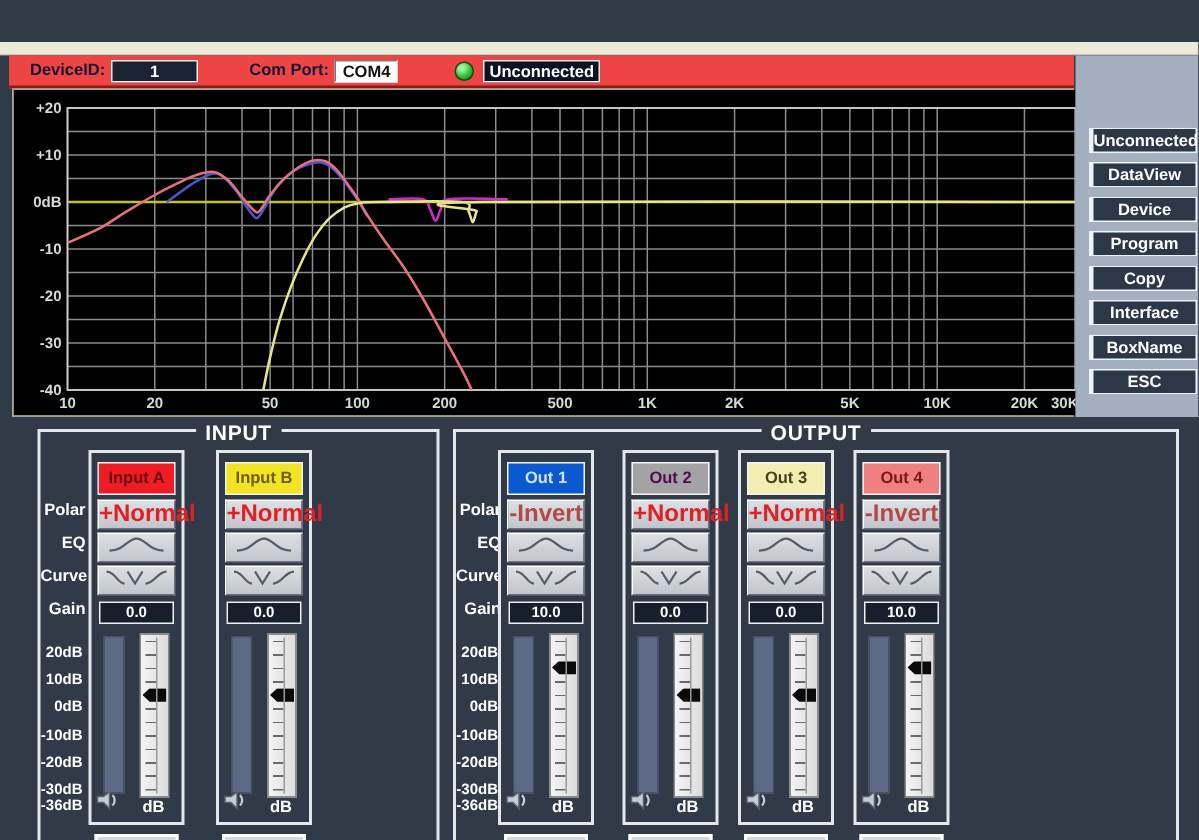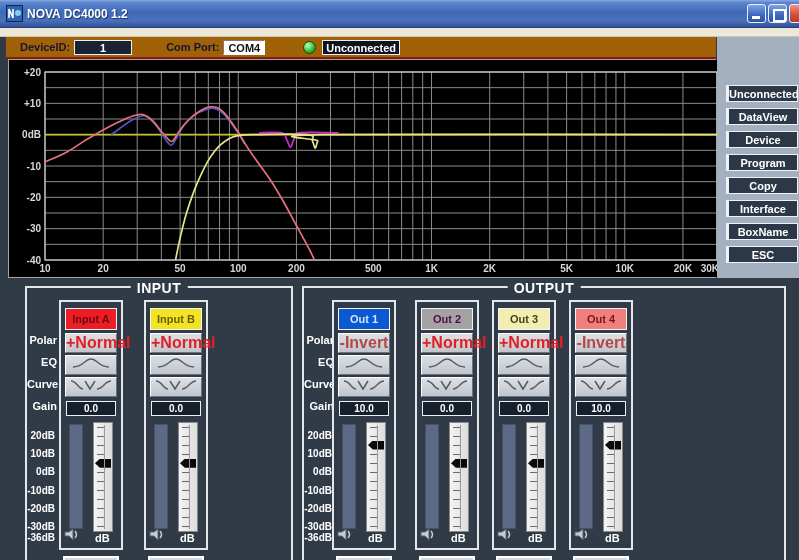--- a/index.html
+++ b/index.html
@@ -17,21 +17,21 @@
     background:linear-gradient(180deg,#7da3e8,#3d66c0 60%,#2e54a8); position:relative; cursor:pointer; }
   .wbtn.close { background:linear-gradient(180deg,#ee9284,#d3523c 55%,#b83a28); margin-right:-13px; }
   .wbtn.min::after { content:""; position:absolute; left:4px; bottom:3px; width:8px; height:3px; background:#fff; }
   .wbtn.max::after { content:""; position:absolute; left:4px; top:4px; width:9px; height:9px; border:2px solid #fff; }
 
   .menustrip { position:absolute; left:0; top:28px; width:799px; height:9px; background:#ece9d8; border-bottom:1px solid #c9c6b8; }
 
   .client { position:absolute; left:0; top:37px; width:799px; height:523px; background:#313a47; }
 
   
-  .toolbar { position:absolute; left:6px; top:0; width:710px; height:22px; background:#a16207;
+  .toolbar { position:absolute; left:6px; top:0; width:710px; height:22px; background:#ef4444;
     border-bottom:2px solid #8d1916; display:flex; align-items:center; }
   .tb-label { color:#141437; font-weight:bold; font-size:11px; }
   .lbl-devid { margin-left:14px; }
   .lbl-com { margin-left:34px; }
   .tb-darkbox { margin-left:4px; width:58px; height:15px; background:#1a2334; border:1px solid #f0f0f0;
     color:#fff; font-weight:bold; font-size:11px; text-align:center; line-height:14px; }
   .tb-whitebox { margin-left:4px; width:42px; height:15px; background:#fff; border:1px solid #7a7a7a;
     border-right-color:#fff; border-bottom-color:#fff; color:#111; font-weight:bold; font-size:11px; text-align:center; line-height:14px; }
   .led { margin-left:38px; width:13px; height:13px; border-radius:50%;
     background:radial-gradient(circle at 35% 30%, #9bf59b 15%, #2eb52e 60%, #127a12); border:1px solid #0a4d0a; }
@@ -82,36 +82,20 @@
   .strip-bottom { position:absolute; left:0; bottom:2px; width:60px; height:18px; }
   .spk { position:absolute; left:3px; bottom:0; cursor:pointer; }
   .db-label { position:absolute; left:34px; bottom:2px; color:#fff; font-weight:bold; font-size:11px; }
   .mute-box { position:absolute; top:268px; width:56px; height:12px; background:#d4d8dc; border:2px solid #fff; cursor:pointer; }
 </style>
 </head>
 <body>
 
 <div class="window">
 
-  <div class="titlebar">
-    <span class="app-icon">
-      <svg width="17" height="17" viewBox="0 0 17 17">
-        <rect x="0" y="0" width="17" height="17" fill="#10264f"></rect>
-        <rect x="1" y="1" width="15" height="15" fill="#2f63b2"></rect>
-        <path d="M3,13 L3,4 L7,13 L7,4" stroke="#fff" stroke-width="1.6" fill="none"></path>
-        <circle cx="12" cy="8" r="3" fill="#7fd0e8"></circle>
-      </svg>
-    </span>
-    <span class="title-text">NOVA DC4000 1.2</span>
-    <span class="winbtns">
-      <span class="wbtn min"></span>
-      <span class="wbtn max"></span>
-      <span class="wbtn close"></span>
-    </span>
-  </div>
 
   <div class="menustrip"></div>
 
   <div class="client">
 
     <div class="toolbar">
       <span class="tb-label lbl-devid">DeviceID:</span>
       <span class="tb-darkbox">1</span>
       <span class="tb-label lbl-com">Com Port:</span>
       <span class="tb-whitebox">COM4</span>

